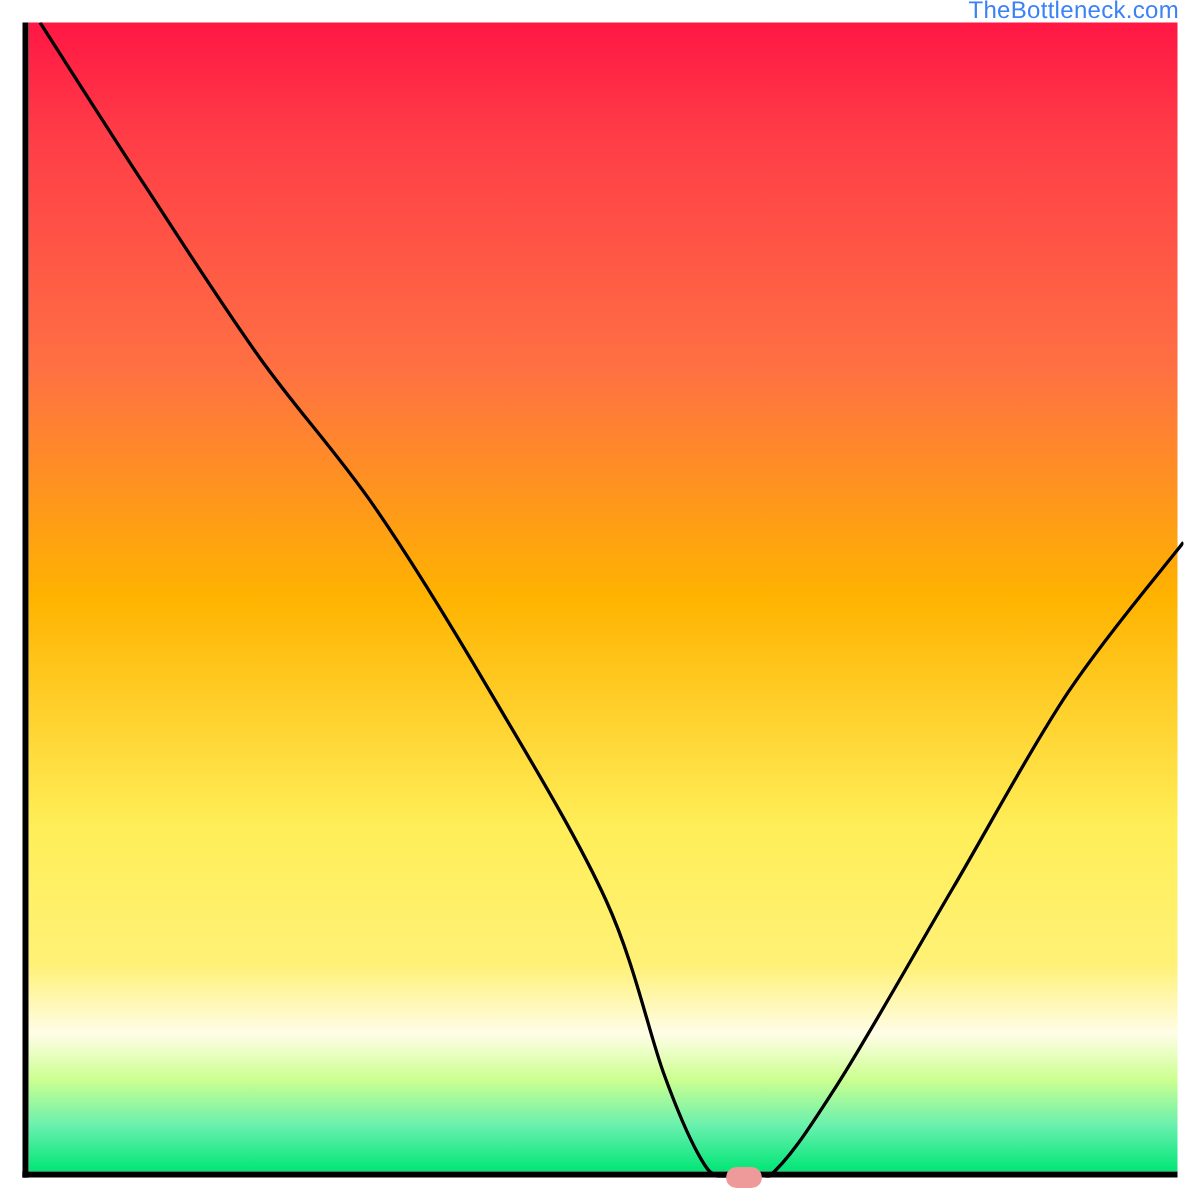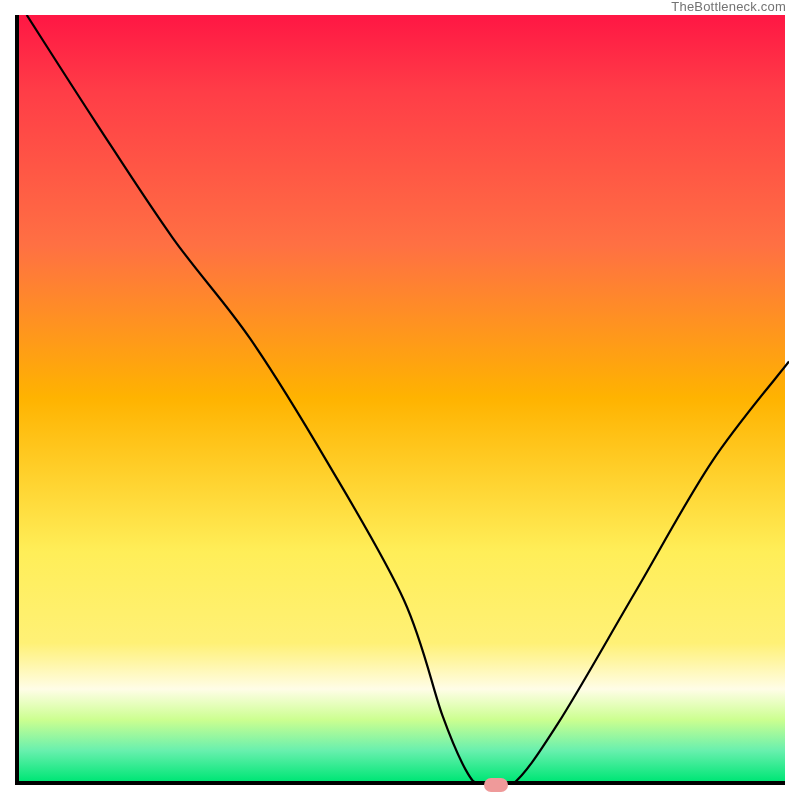--- a/index.html
+++ b/index.html
@@ -52,22 +52,22 @@
     left: 0;
     top: 0;
     width: 770px;
     height: 770px;
     pointer-events: none;
   }
   .watermark {
     position: absolute;
     top: -1px;
     right: 14px;
-    font-size: 13px;
-    color: #737373;
+    font-size: 16px;
+    color: #3b82f6;
     letter-spacing: 0.2px;
   }
 </style>
 </head>
 <body>
 
 <div class="frame">
 
   <div class="watermark">TheBottleneck.com</div>
 

